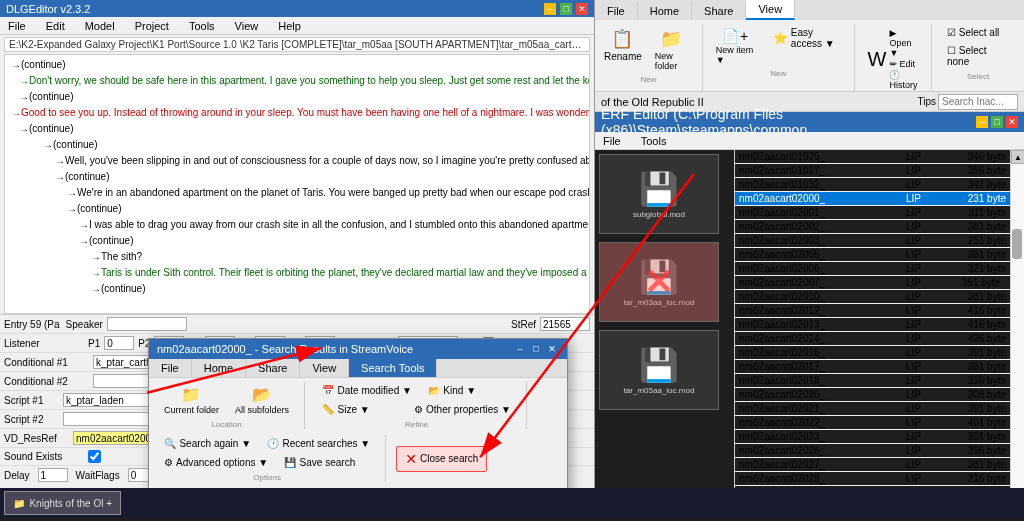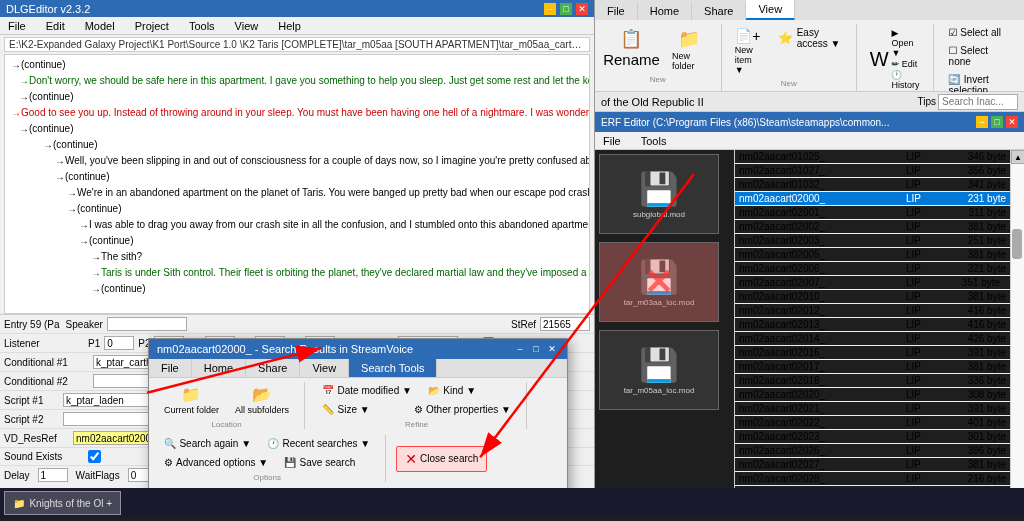--- a/index.html
+++ b/index.html
@@ -226,21 +226,21 @@
         <div class="r-tab">Share</div>
         <div class="r-tab active">View</div>
       </div>
 
       <div style="display:flex; align-items:stretch; padding:4px 6px; gap:6px; flex:1;">
 
         <div style="display:flex; flex-direction:column; align-items:center; padding-right:6px; border-right:1px solid #ccc;">
           <div style="display:flex; gap:3px;">
             <div class="r-btn">
               <div style="font-size:18px;">📋</div>
-              <span style="font-size:15px;">Rename</span>
+              <span style="font-size:10px;">Rename</span>
             </div>
             <div class="r-btn">
               <div style="font-size:18px;">📁</div>
               <span style="font-size:9px;">New folder</span>
             </div>
           </div>
           <div style="font-size:8px; color:#888;">New</div>
         </div>
 
         <div style="display:flex; flex-direction:column; align-items:center; padding-right:6px; border-right:1px solid #ccc;">
@@ -268,37 +268,36 @@
               <div style="cursor:pointer;">🕐 History</div>
             </div>
           </div>
           <div style="font-size:8px; color:#888;">Open</div>
         </div>
 
         <div style="display:flex; flex-direction:column; align-items:center;">
           <div style="display:flex; flex-direction:column; gap:1px; font-size:9px;">
             <div class="r-btn-small">☑ Select all</div>
             <div class="r-btn-small">☐ Select none</div>
-            <div class="r-btn-small">🔄 Invert selection</div>
           </div>
           <div style="font-size:8px; color:#888; margin-top:2px;">Select</div>
         </div>
       </div>
     </div>
 
     <div style="display:flex; align-items:center; background:#e8e8e8; border-bottom:1px solid #ccc; padding:2px 6px; font-size:11px; height:20px;">
       <span>of the Old Republic II</span>
       <div style="margin-left:auto; display:flex; align-items:center; gap:2px;">
         <span style="font-size:10px;">Tips</span>
         <input style="width: 80px; height: 16px; border: 1px solid rgb(170, 170, 170); font-size: 10px; padding: 0px 3px;" placeholder="Search Inac...">
       </div>
     </div>
 
     <div class="erf-titlebar">
-      <span style="font-size:10px;">ERF Editor (C:\Program Files (x86)\Steam\steamapps\common...</span>
+      <span style="font-size:14px;">ERF Editor (C:\Program Files (x86)\Steam\steamapps\common...</span>
       <div style="display:flex; gap:3px;">
         <div class="titlebar-btn min">–</div>
         <div class="titlebar-btn max">□</div>
         <div class="titlebar-btn close">✕</div>
       </div>
     </div>
 
     <div class="erf-menubar">
       <span class="menu-item">File</span>
       <span class="menu-item">Tools</span>

